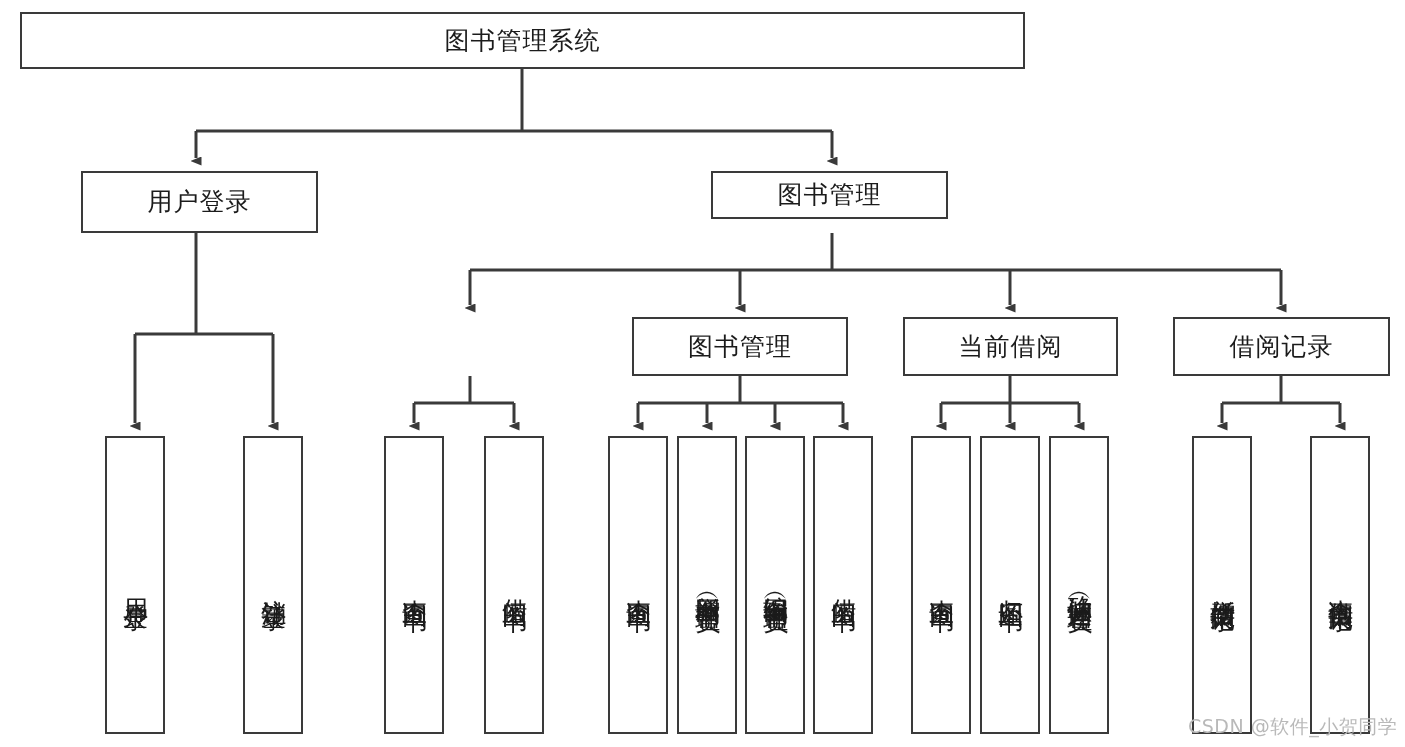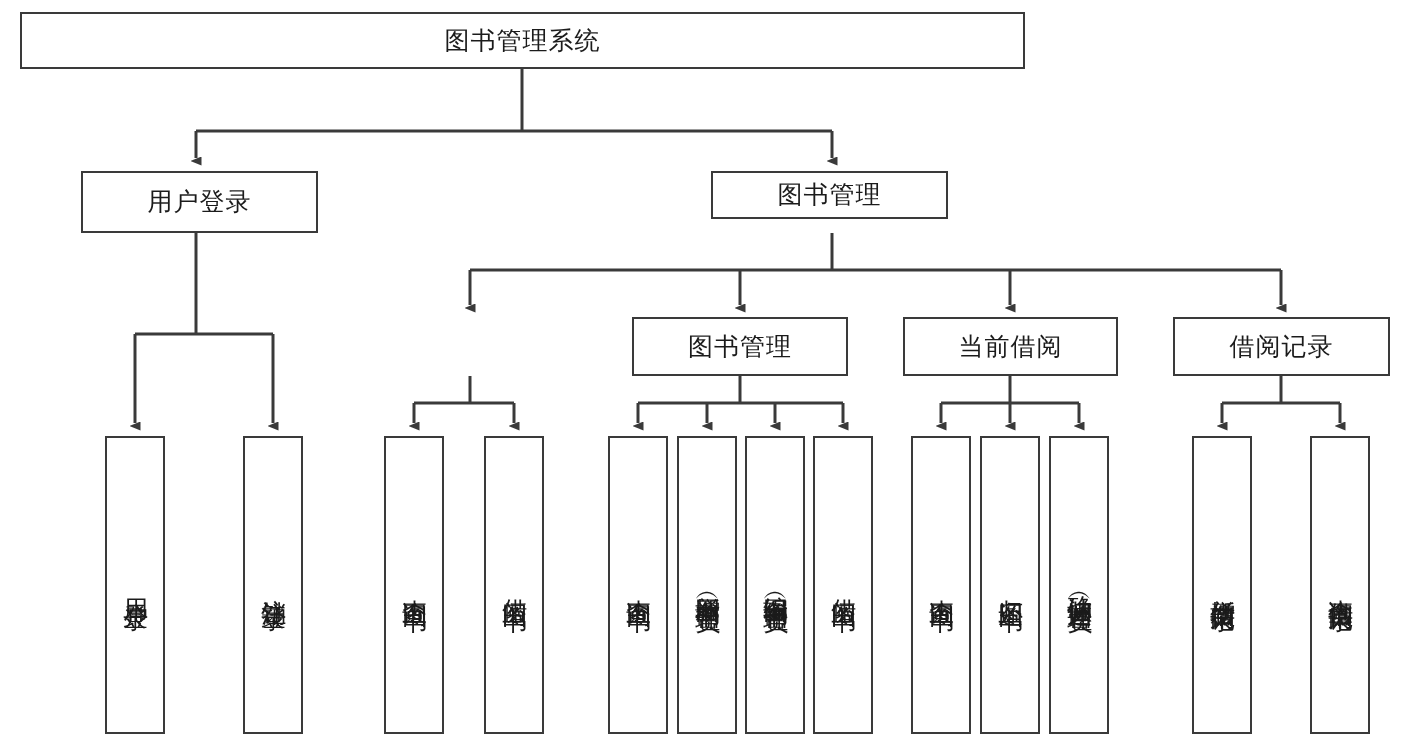--- a/index.html
+++ b/index.html
@@ -184,14 +184,15 @@
     <span class="label-inner">确认归还（管理员）</span>
   </div>
 
   <div class="node node-v tall" style="left:1192px; top:436px; width:60px; height:298px;">
     <span class="label-inner">新增借阅记录</span>
   </div>
   <div class="node node-v tall" style="left:1310px; top:436px; width:60px; height:298px;">
     <span class="label-inner">查询借阅记录</span>
   </div>
 
+  <div id="watermark">CSDN @软件_小贺同学</div>
 
 </div>
 
 </body></html>

